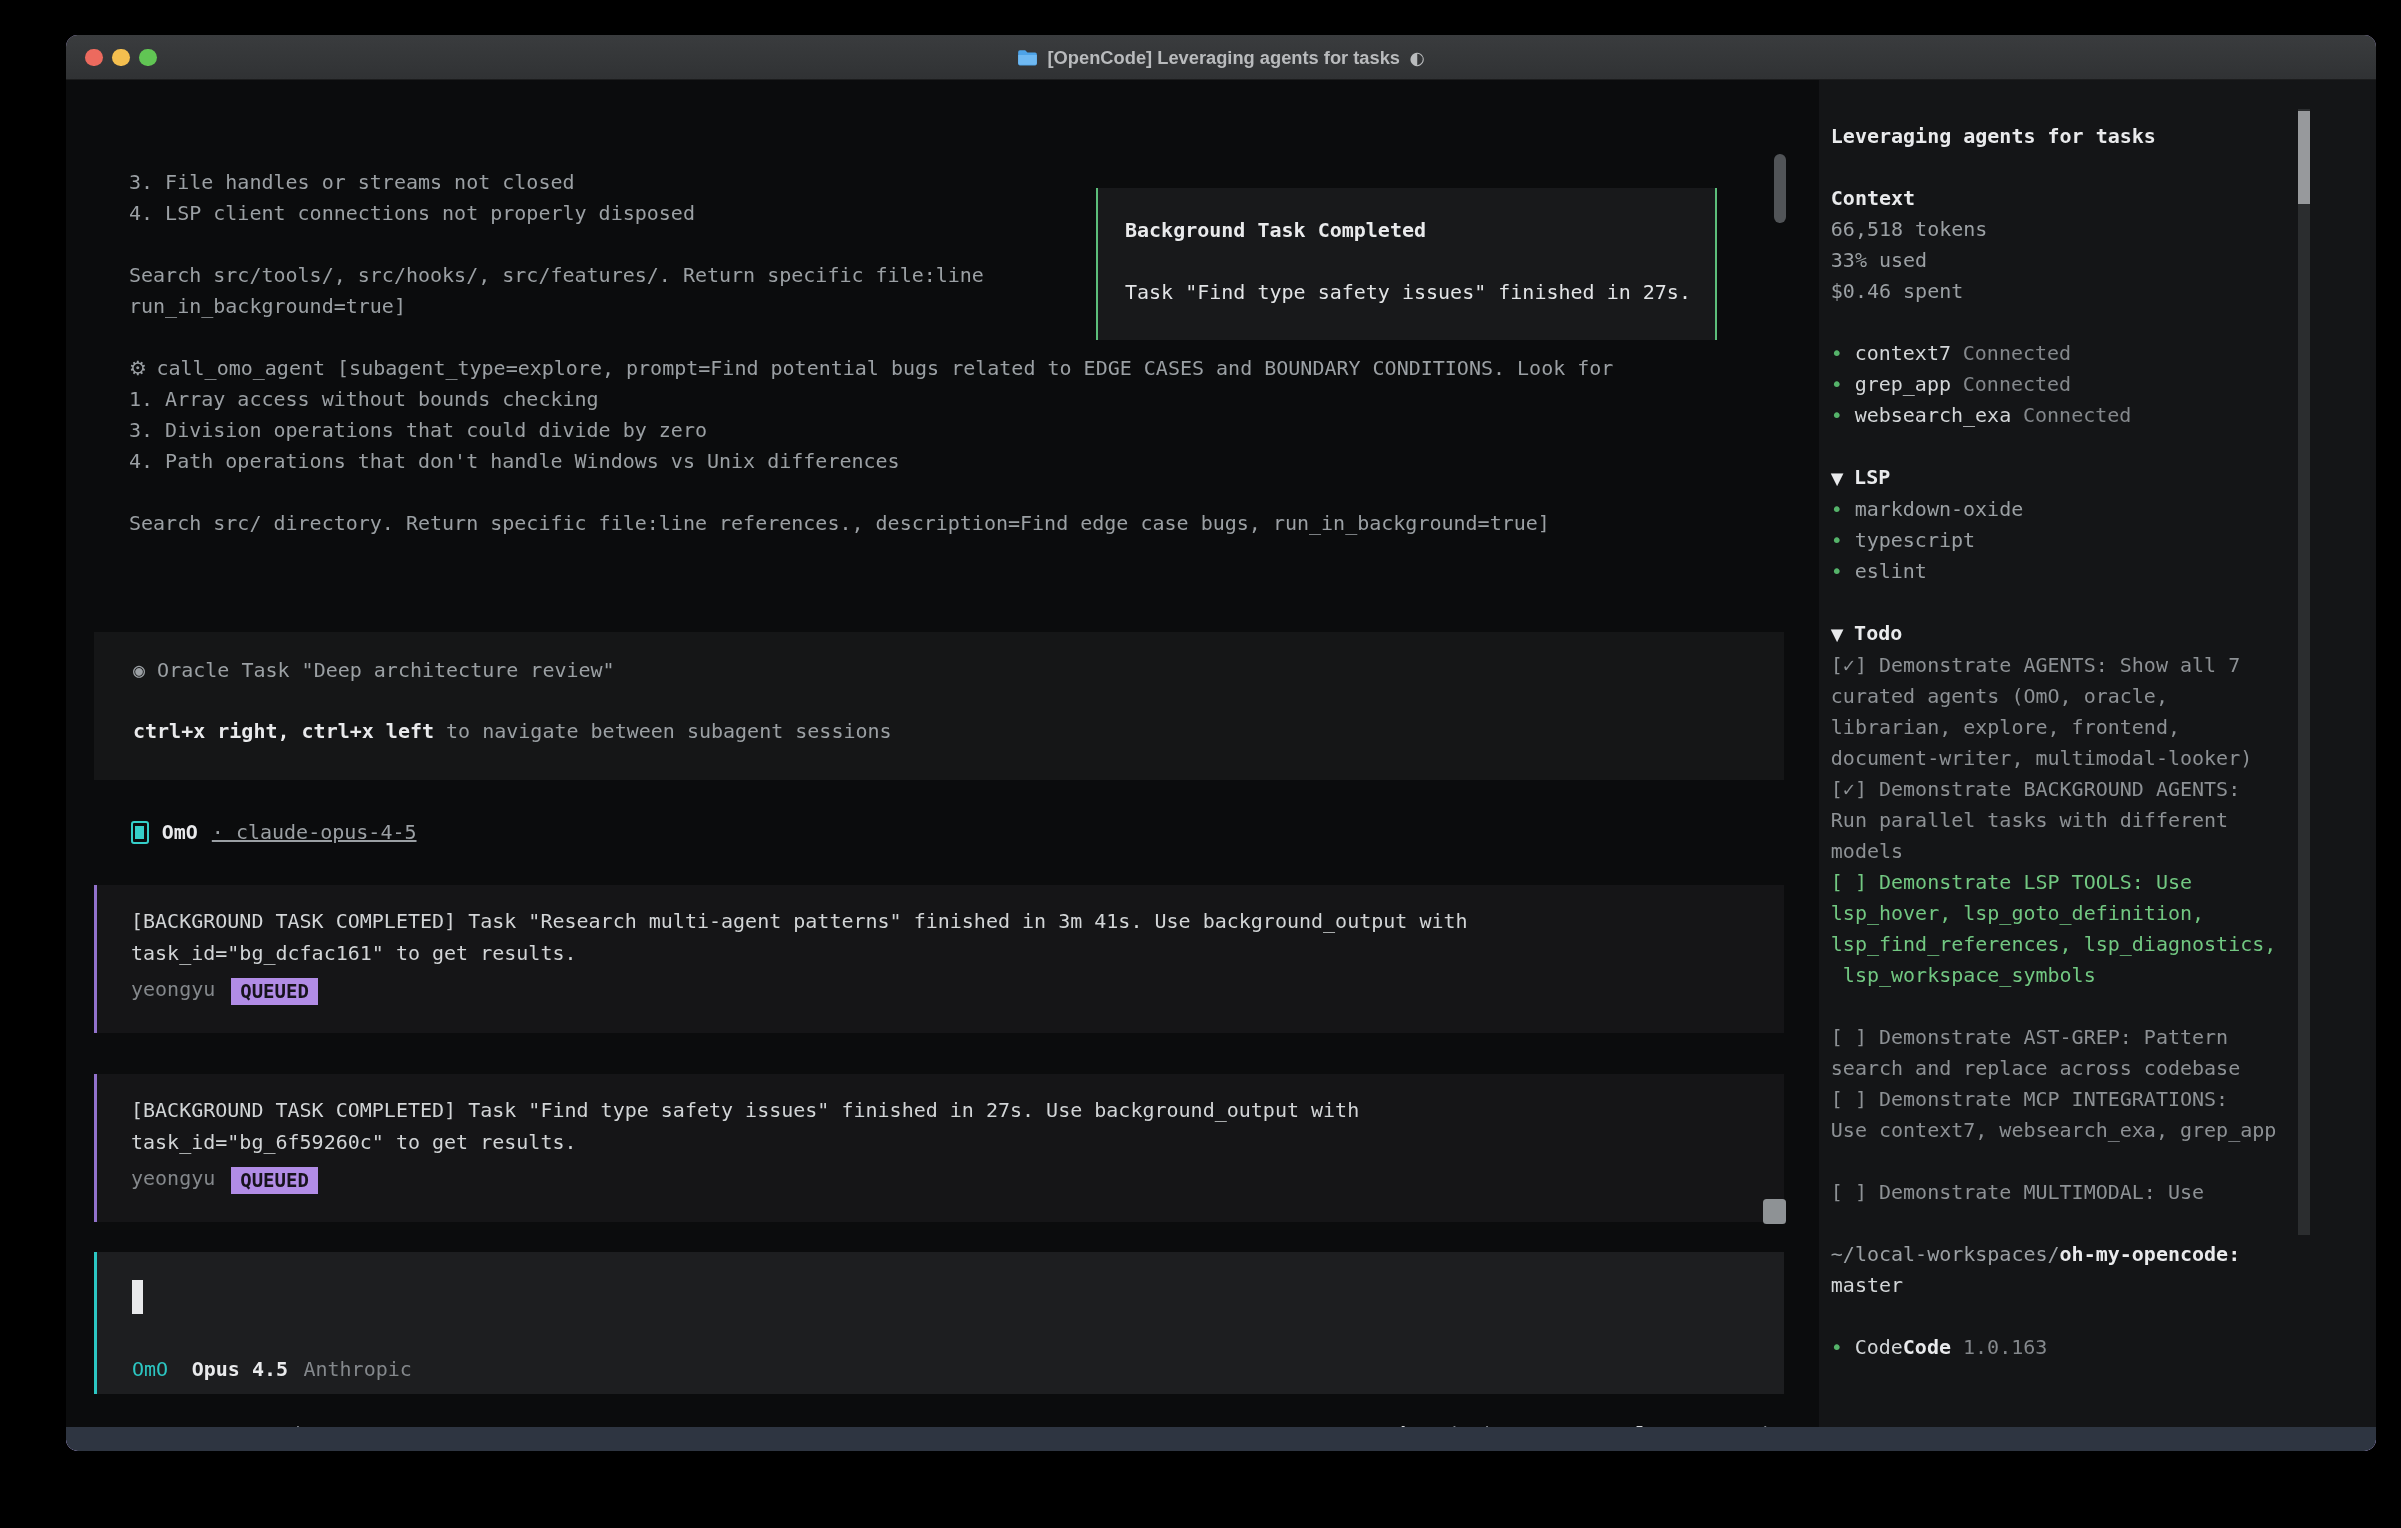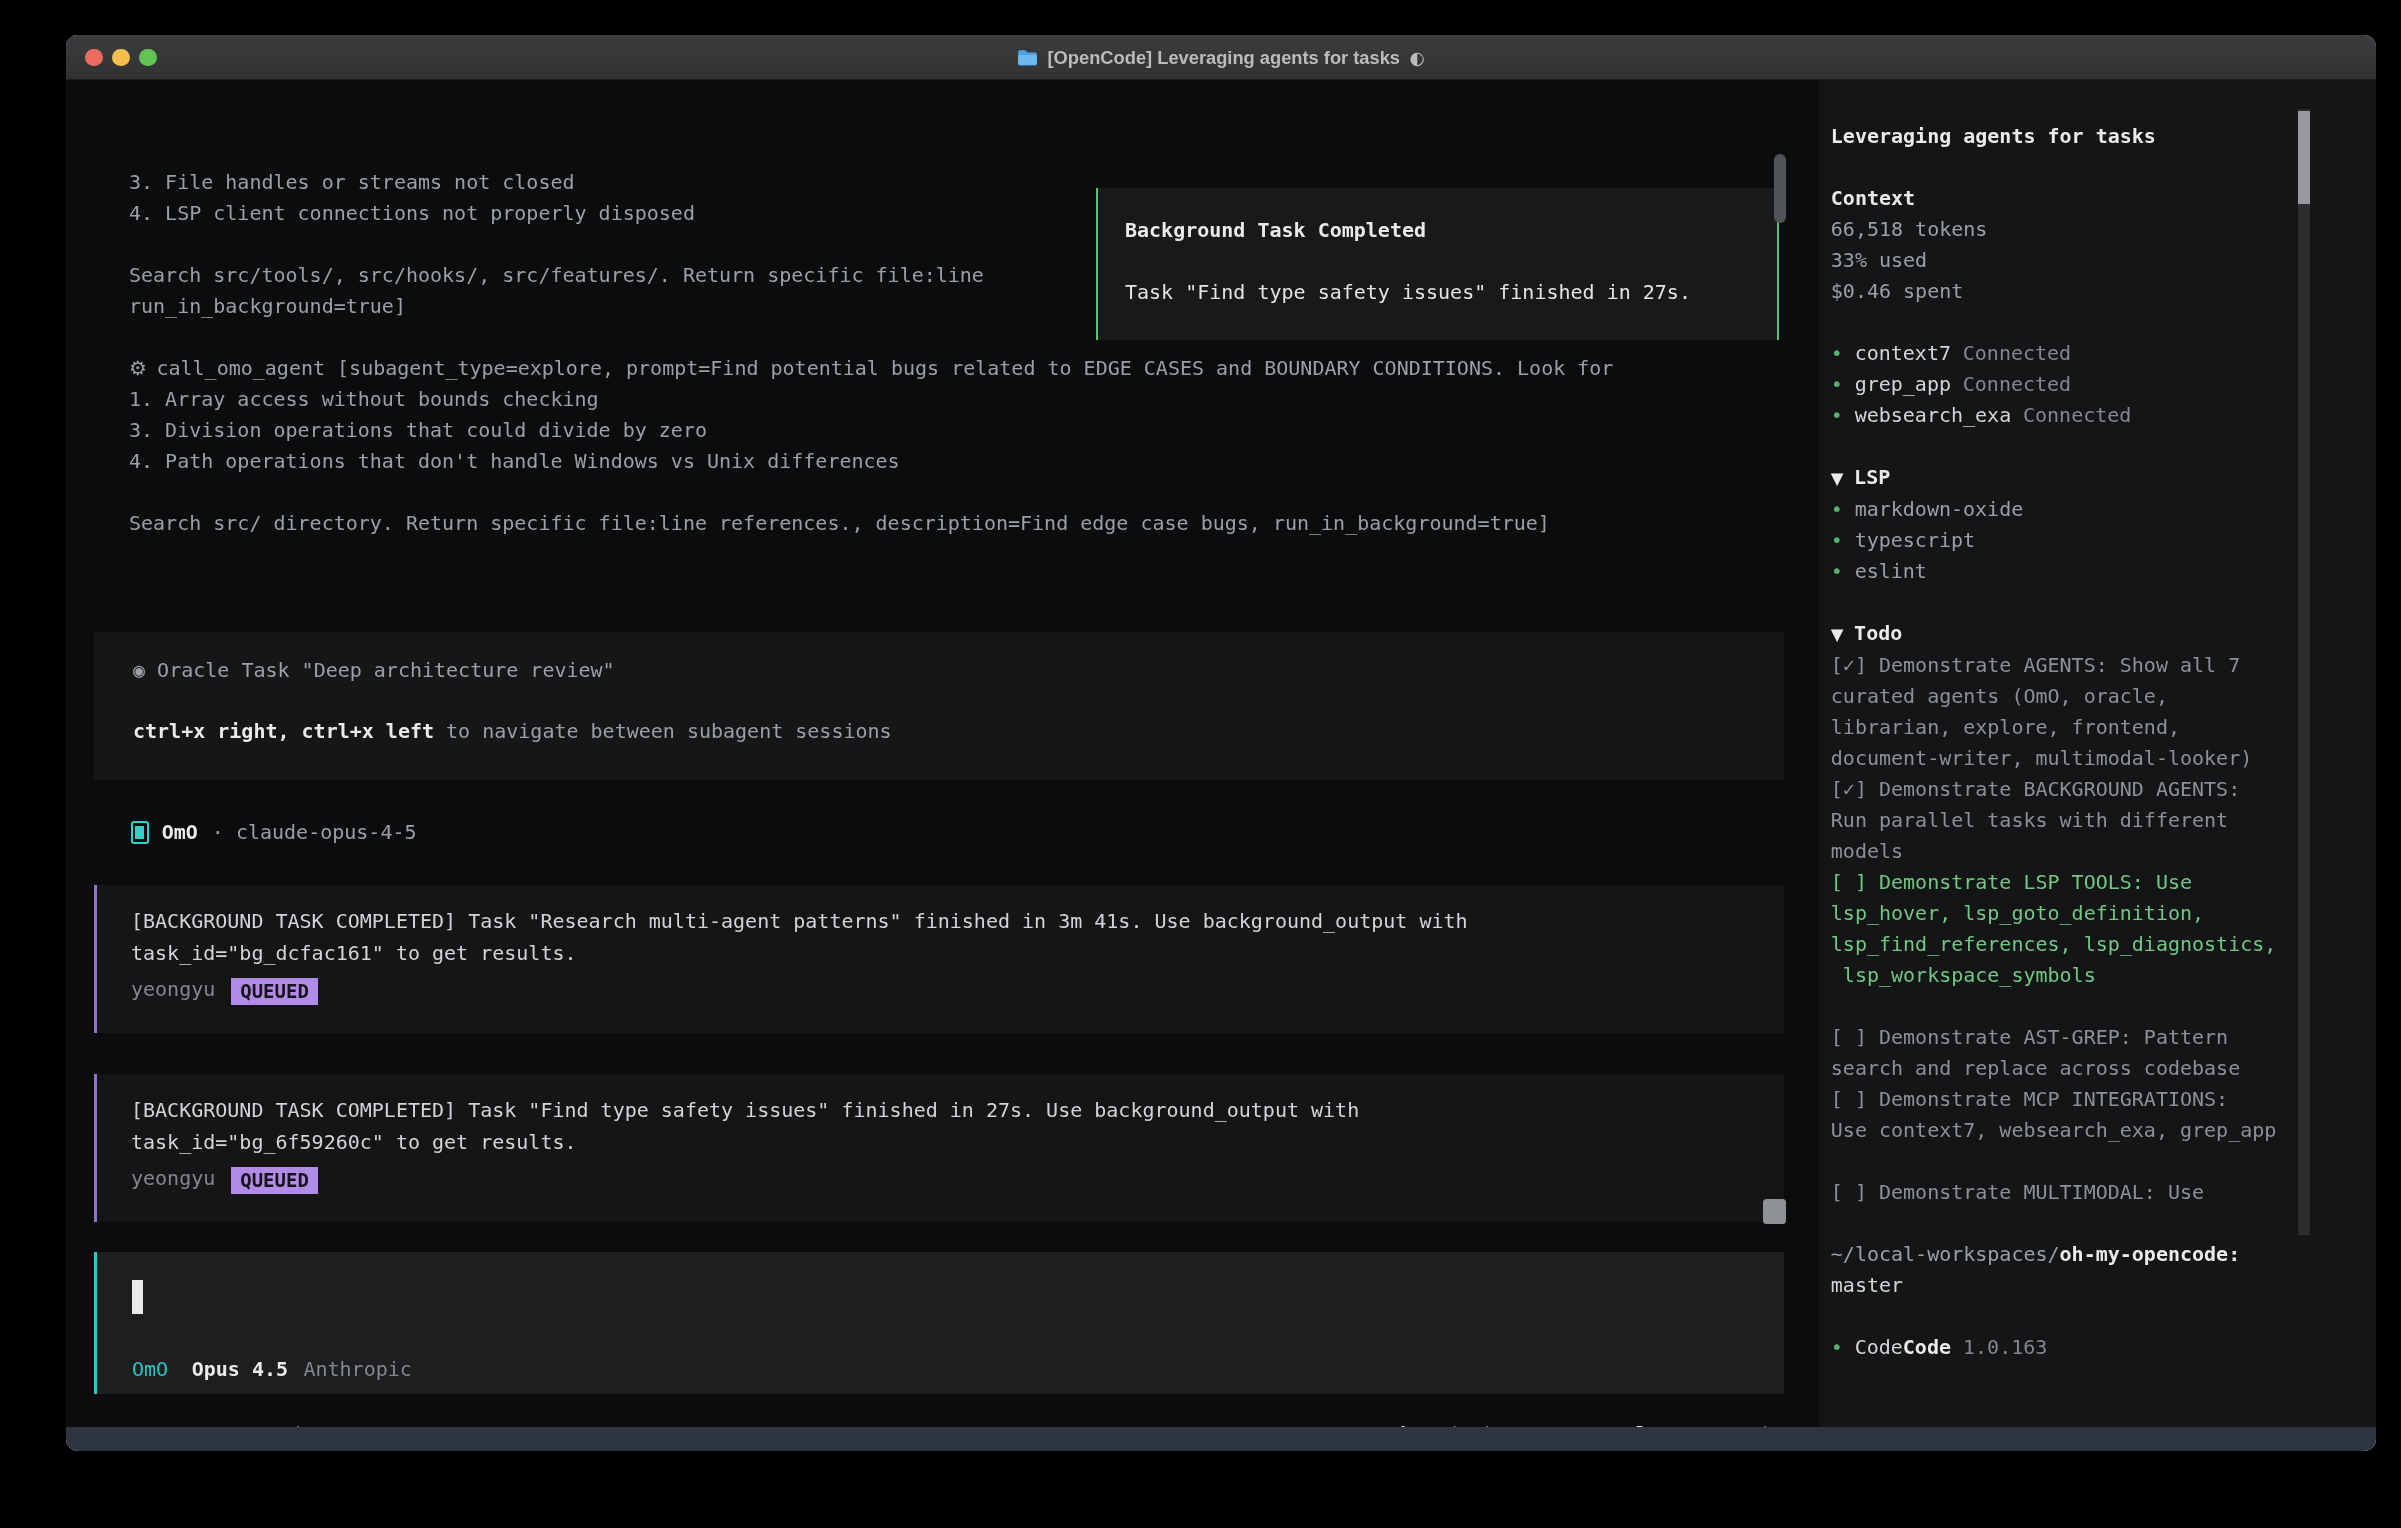--- a/index.html
+++ b/index.html
@@ -27,21 +27,21 @@
   
   .main { position:absolute; left:0; top:45px; width:1753px; bottom:24px; background:#0b0c0d; }
   .mono { font-size:20px; line-height:31px; color:#9ba0a4; }
   .row { min-height:31px; white-space:pre; }
   .term-lines { position:absolute; left:63px; top:87px; }
   .bold-w { color:#e9eaec; font-weight:bold; }
   .dim  { color:#84888c; }
   .bright { color:#d3d6d8; }
   .gear { margin-right:9.5px; font-family:"DejaVu Sans",sans-serif; }
 
-  .notif { position:absolute; left:1030px; top:108px; width:683px; height:152px;
+  .notif { position:absolute; left:1030px; top:108px; width:621px; height:152px;
            background:#18191b; border-left:2.4px solid #5cbe7a; border-right:2.4px solid #5cbe7a; }
   .notif-title { position:absolute; left:27px; top:27px; white-space:pre; }
   .notif-body  { position:absolute; left:27px; top:89px; color:#e2e4e6; white-space:pre; }
 
   .oracle { position:absolute; left:28px; top:552px; width:1690px; height:148px; background:#151617; }
   .oracle-title { position:absolute; left:39px; top:22.5px; white-space:pre; }
   .oracle-hint  { position:absolute; left:39px; top:84px; white-space:pre; }
 
   .agent-line { position:absolute; left:65px; top:737px; height:31px;
                 display:flex; align-items:center; }
@@ -142,21 +142,21 @@
       </div>
 
       <div class="oracle">
         <div class="oracle-title"><span>◉ </span><span>Oracle Task "Deep architecture review"</span></div>
         <div class="oracle-hint"><span class="bold-w">ctrl+x right, ctrl+x left</span><span> to navigate between subagent sessions</span></div>
       </div>
 
       <div class="agent-line">
         <span class="agent-icon"></span>
         <span class="bold-w">OmO</span>
-        <span style="margin-left:14px;">· claude-opus-4-5</span>
+        <span style="margin-left:14px;text-decoration:underline;">· claude-opus-4-5</span>
       </div>
 
       <div class="msgbox" style="top:805px;">
         <div class="msg-l1">[BACKGROUND TASK COMPLETED] Task "Research multi-agent patterns" finished in 3m 41s. Use background_output with</div>
         <div class="msg-l2">task_id="bg_dcfac161" to get results.</div>
         <div class="msg-meta">
           <span class="dim">yeongyu</span>
           <span class="badge">QUEUED</span>
         </div>
       </div>

